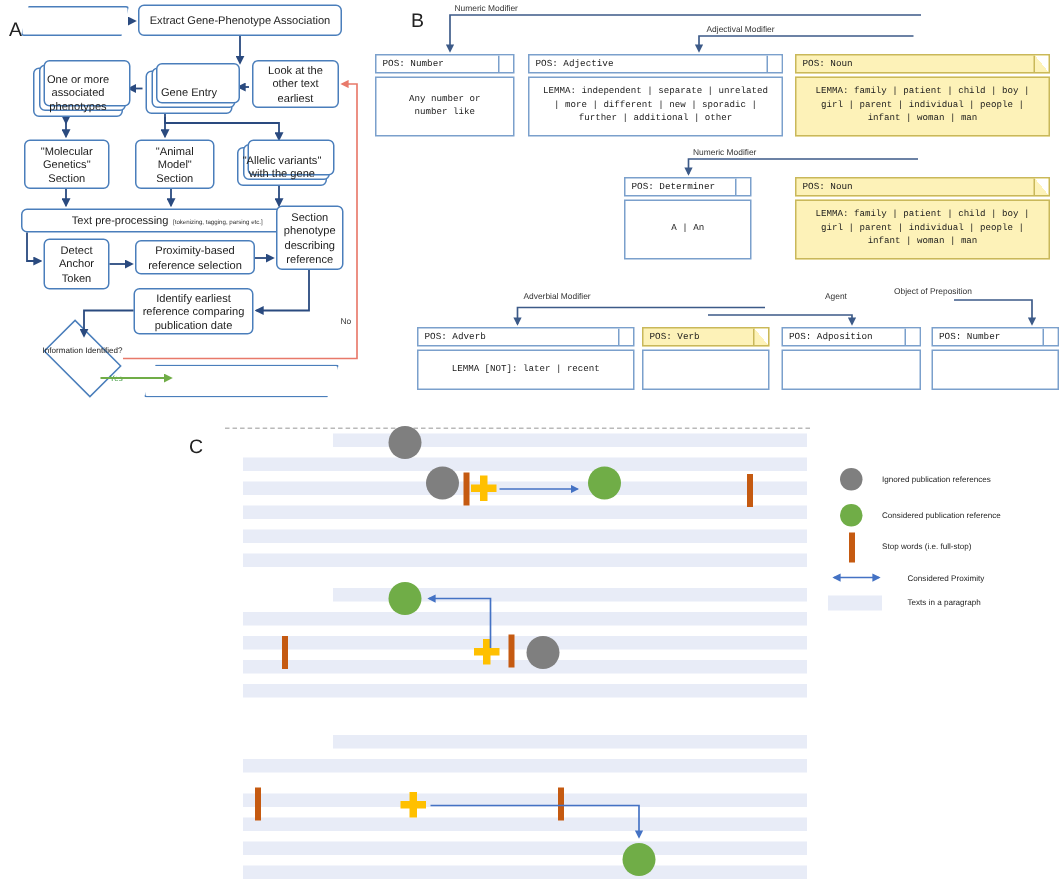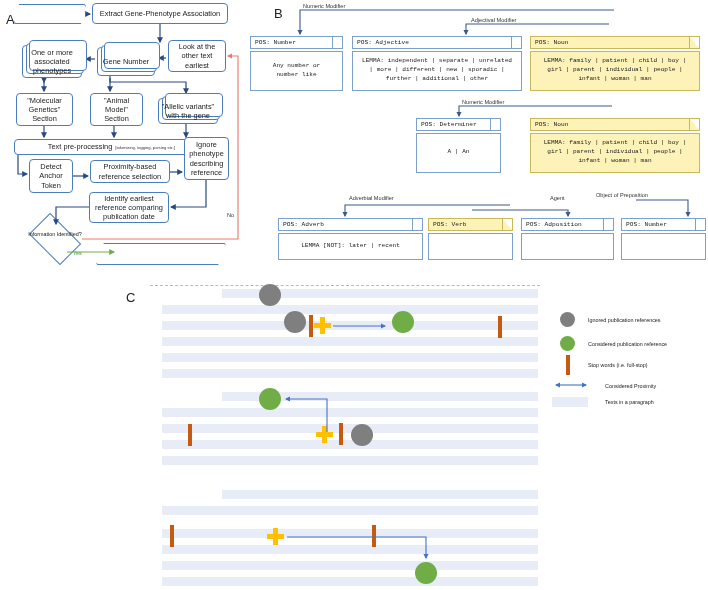--- a/index.html
+++ b/index.html
@@ -62,36 +62,36 @@
   <div class="panel-letter" style="left:126px;top:290px;">C</div>
 
   <div class="paraBox" style="left:14px;top:4px;width:72px;height:20px;border-radius:2px;
               clip-path:polygon(7% 0,100% 0,93% 100%,0% 100%);"></div>
   <div class="fbox" style="left:14px;top:20px;width:72px;height:20px;border:none;margin-top:30px;">Data from API</div>
 
   <div class="fbox" style="left:92px;top:3px;width:136px;height:21px;">Extract Gene-Phenotype Association</div>
 
   <div class="fbox stack" style="left:22px;top:45px;width:60px;height:33px;">One or more associated phenotypes</div>
 
-  <div class="fbox stack" style="left:97px;top:47px;width:58px;height:29px;">Gene Number</div>
+  <div class="fbox stack" style="left:97px;top:47px;width:58px;height:29px;">Gene Entry</div>
 
   <div class="fbox" style="left:168px;top:40px;width:58px;height:32px;">Look at the other text earliest</div>
 
   <div class="fbox" style="left:16px;top:93px;width:57px;height:33px;">"Molecular Genetics" Section</div>
 
   <div class="fbox" style="left:90px;top:93px;width:53px;height:33px;">"Animal Model" Section</div>
 
   <div class="fbox stack" style="left:158px;top:98px;width:60px;height:26px;">"Allelic variants" with the gene</div>
 
   <div class="fbox" style="left:14px;top:139px;width:195px;height:16px;justify-content:center;">
     <span>Text pre-processing</span>
     <span class="subtle" style="margin-left:3px;">[tokenizing, tagging, parsing etc.]</span>
   </div>
 
-  <div class="fbox" style="left:184px;top:137px;width:45px;height:43px;">Ignore phenotype describing reference</div>
+  <div class="fbox" style="left:184px;top:137px;width:45px;height:43px;">Section phenotype describing reference</div>
 
   <div class="fbox" style="left:29px;top:159px;width:44px;height:34px;">Detect Anchor Token</div>
 
   <div class="fbox" style="left:90px;top:160px;width:80px;height:23px;">Proximity-based reference selection</div>
 
   <div class="fbox" style="left:89px;top:192px;width:80px;height:31px;">Identify earliest reference comparing publication date</div>
 
   <div class="diamond" style="left:33px;top:224px;width:44px;height:30px;"></div>
   <div class="diamond-label" style="left:22px;top:231px;width:66px;">Information Identified?</div>
 

